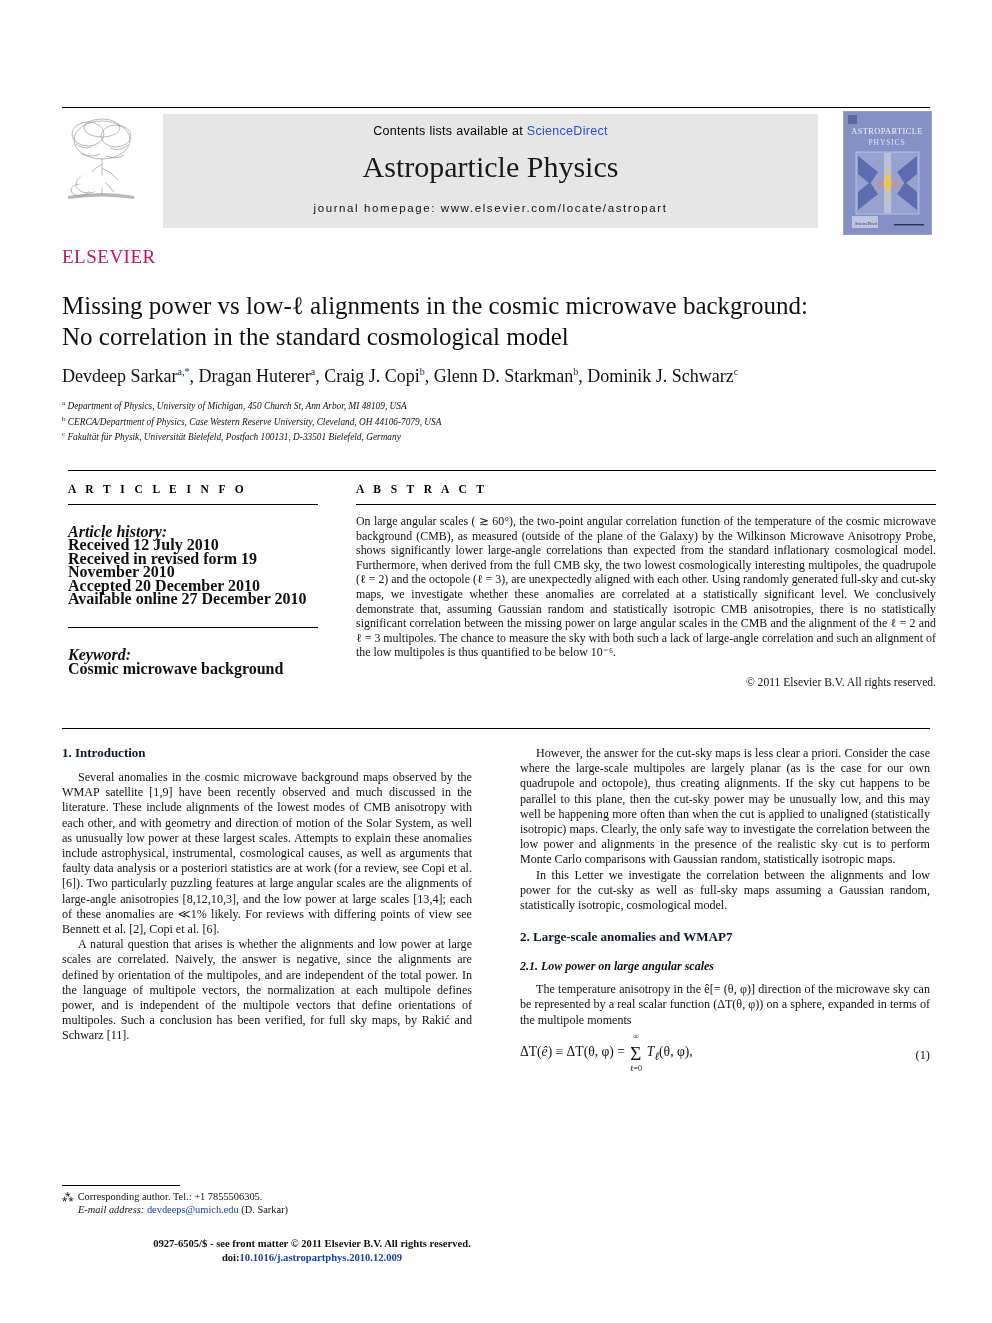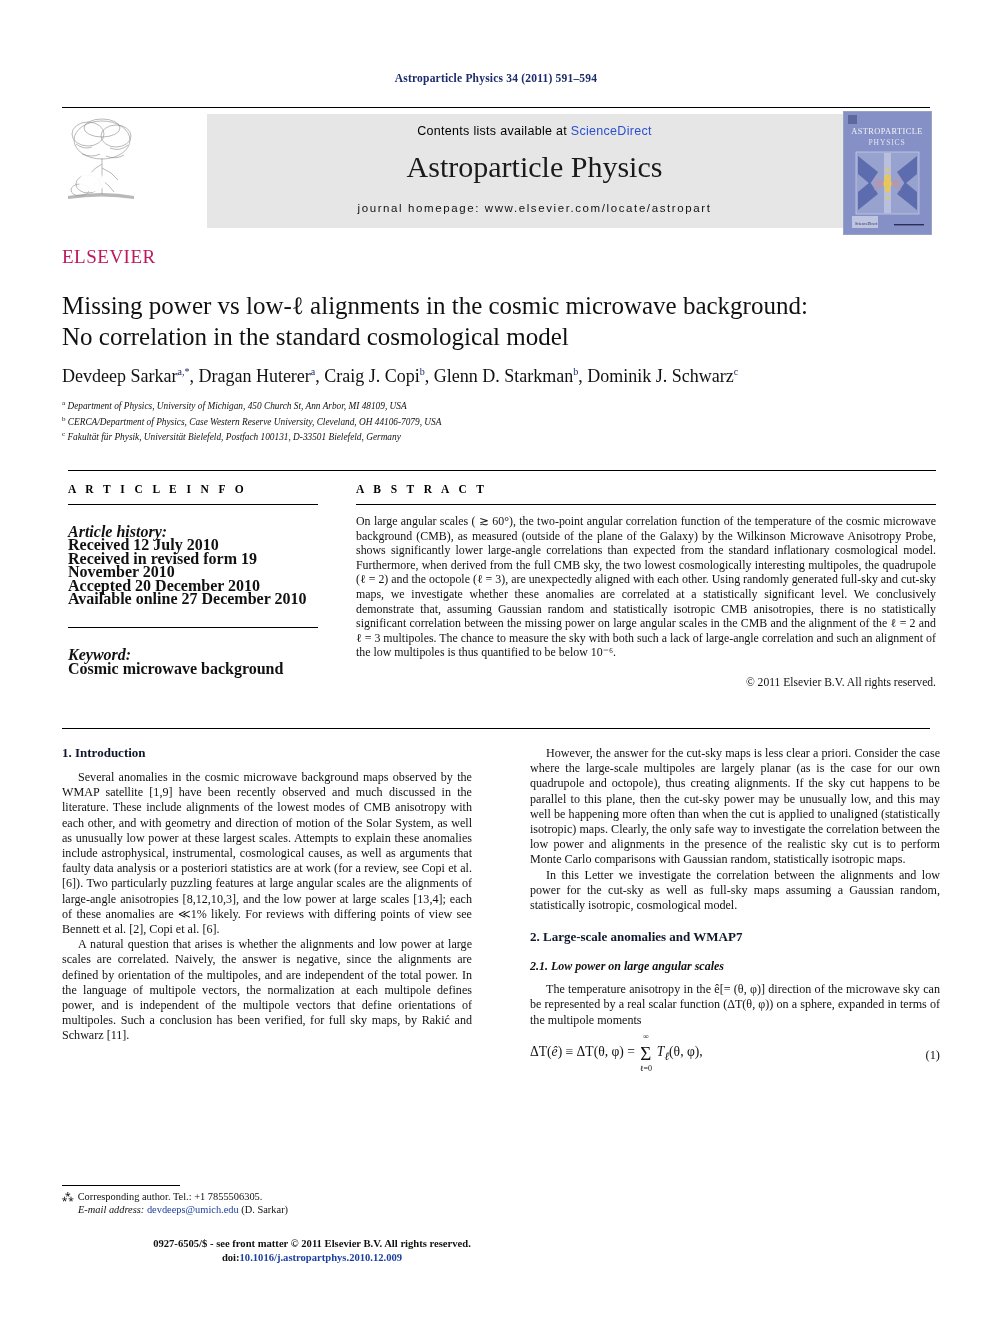--- a/index.html
+++ b/index.html
@@ -39,21 +39,20 @@
   .elsevier-word{
     position:absolute;left:0;top:96px;width:84px;
     text-align:left;
     font-family:"Liberation Serif", serif;
     font-size:19px;letter-spacing:.5px;
     color:#be185d;font-weight:400;margin-top:36px;
   }
   .mast-center{
     position:absolute;left:101px;top:6px;width:655px;height:114px;
     background:#e6e6e6;
-    margin-left:44px;
   }
   .contents-line{
     position:absolute;left:0;top:10px;width:655px;text-align:center;
     font-family:"Liberation Sans", sans-serif;
     font-size:12.5px;color:#000;letter-spacing:.3px;
   }
   .sd-link{color:#2a4fd0;}
   .journal-title{
     position:absolute;left:0;top:36px;width:655px;text-align:center;
     font-family:"Liberation Serif", serif;
@@ -115,21 +114,21 @@
   .abs-copy{
     margin-top:16px;text-align:right;
     font-family:"Liberation Serif", serif;
     font-size:11.6px;color:#111;
   }
 
   
   .bodywrap{position:absolute;left:62px;top:728px;width:868px;height:470px;
     border-top:1.6px solid #000;}
   .colL{position:absolute;left:0;top:0;width:410px;}
-  .colR{position:absolute;left:468px;top:0;width:410px;}
+  .colR{position:absolute;left:458px;top:0;width:410px;}
   h2.num{
     font-family:"Liberation Serif", serif;
     font-size:13px;font-weight:bold;margin:16px 0 9px 0;color:#0f172a;
   }
   h3.num{
     font-family:"Liberation Serif", serif;
     font-size:12px;font-weight:bold;font-style:italic;margin:14px 0 8px 0;color:#111;
   }
   p.par{
     font-family:"Liberation Serif", serif;
@@ -159,21 +158,20 @@
   .footline{position:absolute;left:62px;top:1237px;width:500px;
     font-family:"Liberation Serif", serif;font-size:10.6px;line-height:13.6px;
     font-weight:bold;color:#111;text-align:center;}
   .doi{color:#1b3fa0;font-weight:bold;}
 </style>
 </head>
 <body>
 
 <div class="page">
 
-  <div class="runhead">Astroparticle Physics 34 (2011) 591–594</div>
 
   <div class="masthead">
 
     <div class="mast-logo">
       <svg class="tree-wrap" viewBox="0 0 78 92">
         <g stroke="#8a8a8a" stroke-width="0.6" fill="none">
           <ellipse cx="40" cy="26" rx="28" ry="19"></ellipse>
           <ellipse cx="26" cy="20" rx="16" ry="12"></ellipse>
           <ellipse cx="54" cy="22" rx="15" ry="11"></ellipse>
           <ellipse cx="40" cy="14" rx="18" ry="9"></ellipse>

